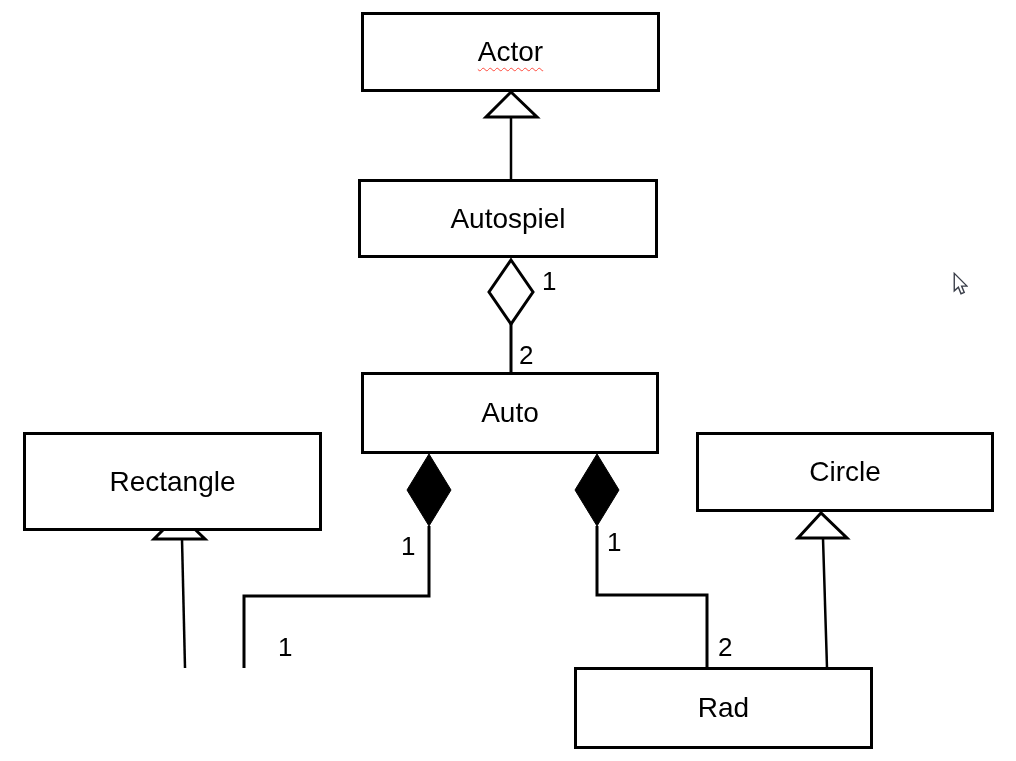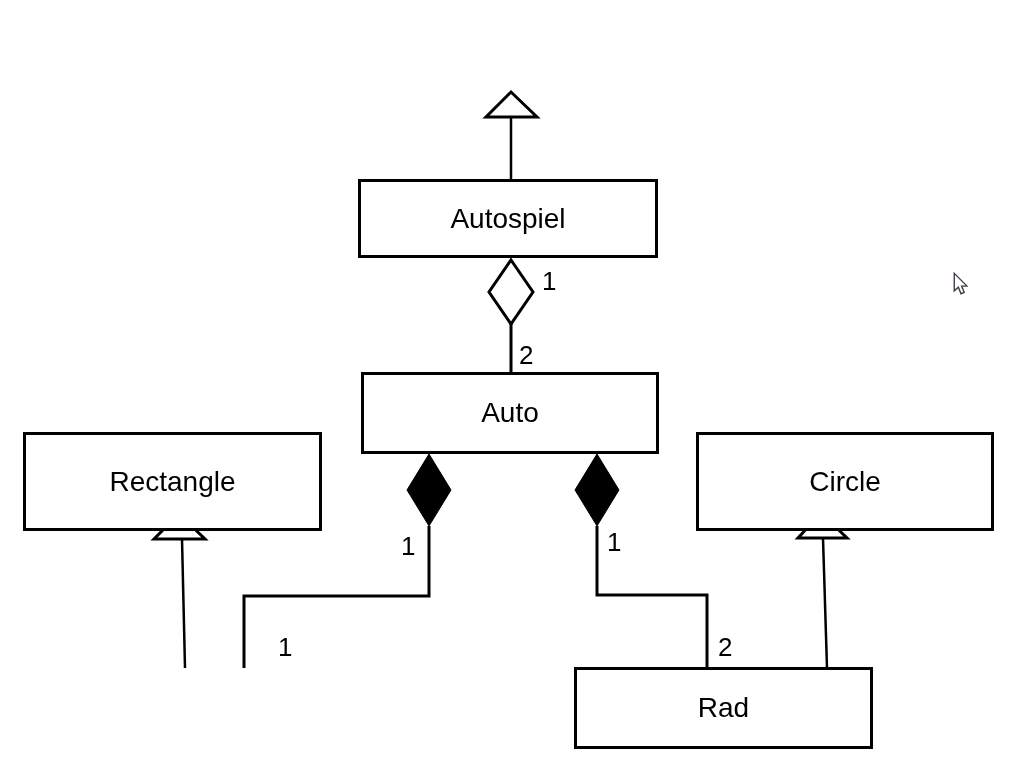--- a/index.html
+++ b/index.html
@@ -78,34 +78,37 @@
       <line x1="185" y1="668" x2="182" y2="539" stroke="#000" stroke-width="2.5"></line>
       <polygon points="179,514 154,539 205,539" fill="#ffffff" stroke="#000" stroke-width="3"></polygon>
     </g>
 
     <g>
       <line x1="827" y1="668" x2="823" y2="538" stroke="#000" stroke-width="2.5"></line>
       <polygon points="821,513 798,538 847,538" fill="#ffffff" stroke="#000" stroke-width="3"></polygon>
     </g>
   </svg>
 
+  <div class="class-box" style="left:361px; top:12px; width:299px; height:80px;">
+    <span class="misspelled">Actor</span>
+  </div>
 
   <div class="class-box" style="left:358px; top:179px; width:300px; height:79px;">
     <span>Autospiel</span>
   </div>
 
   <div class="class-box" style="left:361px; top:372px; width:298px; height:82px;">
     <span>Auto</span>
   </div>
 
   <div class="class-box" style="left:23px; top:432px; width:299px; height:99px;">
     <span>Rectangle</span>
   </div>
 
-  <div class="class-box" style="left:696px; top:432px; width:298px; height:99px;">
+  <div class="class-box" style="left:696px; top:432px; width:298px; height:80px;">
     <span>Circle</span>
   </div>
 
 
   <div class="class-box" style="left:558px; top:667px; width:299px; height:82px;margin-left:16px;">
     <span>Rad</span>
   </div>
 
   <span class="mult" style="left:542px; top:268px;">1</span>
 

